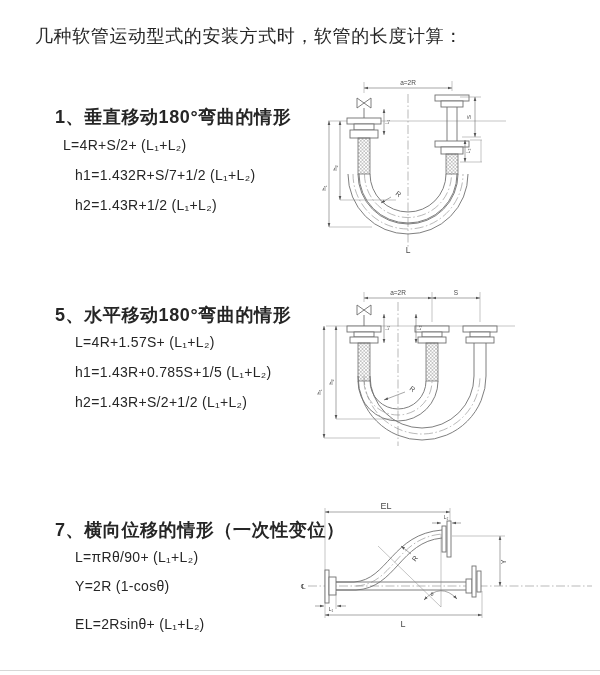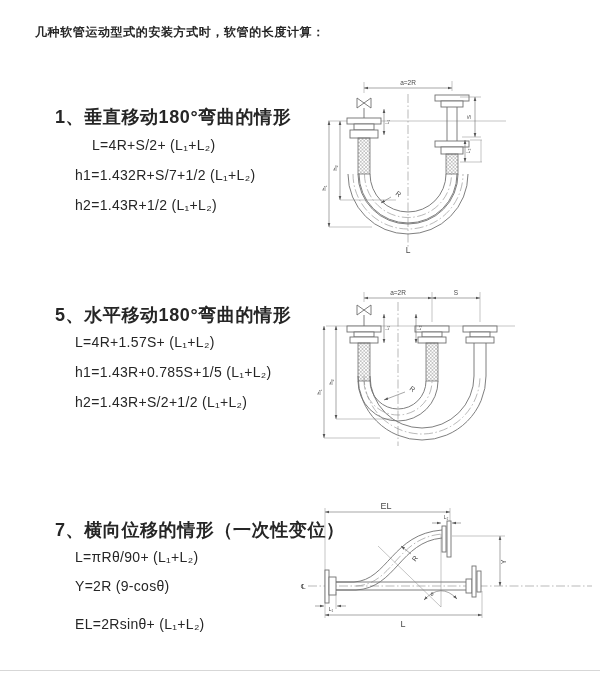--- a/index.html
+++ b/index.html
@@ -2,50 +2,50 @@
 <html><head>
 <meta charset="utf-8">
 <style>
   html,body{margin:0;padding:0;}
   body{
     width:600px;height:675px;position:relative;overflow:hidden;
     background:#ffffff;color:#262626;
     font-family:"Liberation Sans","DejaVu Sans",sans-serif;
   }
   .abs{position:absolute;}
-  .title{left:35px;top:24px;font-size:12px;font-weight:700;letter-spacing:.6px;white-space:nowrap;}
+  .title{left:35px;top:24px;font-size:18px;font-weight:400;letter-spacing:.6px;white-space:nowrap;}
   .heading{font-size:18px;font-weight:700;letter-spacing:.6px;white-space:nowrap;}
   .formula{font-size:14px;letter-spacing:.3px;white-space:nowrap;}
   svg{position:absolute;overflow:visible;}
   svg text{font-family:"Liberation Sans","DejaVu Sans",sans-serif;fill:#4a4a4a;}
   .geo{stroke:#707070;stroke-width:.9;fill:none;}
   .thin{stroke:#8a8a8a;stroke-width:.5;fill:none;}
   .dim{stroke:#6b6b6b;stroke-width:.6;fill:none;}
   .cl{stroke:#8a8a8a;stroke-width:.6;fill:none;stroke-dasharray:9 2.5 1.5 2.5;}
   .flange{fill:#ffffff;stroke:#707070;stroke-width:.9;}
   .bottom-rule{left:0;top:670px;width:600px;height:1px;background:#d7d7d7;}
 </style>
 </head>
 <body>
 
 <div class="abs title">几种软管运动型式的安装方式时，软管的长度计算：</div>
 
 <div class="abs heading" style="left:55px;top:105px">1、垂直移动180°弯曲的情形</div>
-<div class="abs formula" style="left:92px;top:137px">L=4R+S/2+ (L₁+L₂)</div>
+<div class="abs formula" style="left:63px;top:137px">L=4R+S/2+ (L₁+L₂)</div>
 <div class="abs formula" style="left:75px;top:167px">h1=1.432R+S/7+1/2 (L₁+L₂)</div>
 <div class="abs formula" style="left:75px;top:197px">h2=1.43R+1/2 (L₁+L₂)</div>
 
 <div class="abs heading" style="left:55px;top:303px">5、水平移动180°弯曲的情形</div>
 <div class="abs formula" style="left:75px;top:334px">L=4R+1.57S+ (L₁+L₂)</div>
 <div class="abs formula" style="left:75px;top:364px">h1=1.43R+0.785S+1/5 (L₁+L₂)</div>
 <div class="abs formula" style="left:75px;top:394px">h2=1.43R+S/2+1/2 (L₁+L₂)</div>
 
 <div class="abs heading" style="left:55px;top:518px">7、横向位移的情形（一次性变位）</div>
 <div class="abs formula" style="left:75px;top:549px">L=πRθ/90+ (L₁+L₂)</div>
-<div class="abs formula" style="left:75px;top:578px">Y=2R (9-cosθ)</div>
+<div class="abs formula" style="left:75px;top:578px">Y=2R (1-cosθ)</div>
 <div class="abs formula" style="left:75px;top:616px">EL=2Rsinθ+ (L₁+L₂)</div>
 
 <svg style="left:310px;top:76px" width="290" height="182" viewBox="0 0 290 182">
   <defs>
     <marker id="aE1" markerWidth="8" markerHeight="6" refX="7" refY="3" orient="auto">
         <path d="M0,0.7 L7,3 L0,5.3 Z" fill="#555"></path>
       </marker>
     <marker id="aS1" markerWidth="8" markerHeight="6" refX="1" refY="3" orient="auto">
         <path d="M8,0.7 L1,3 L8,5.3 Z" fill="#555"></path>
       </marker>

